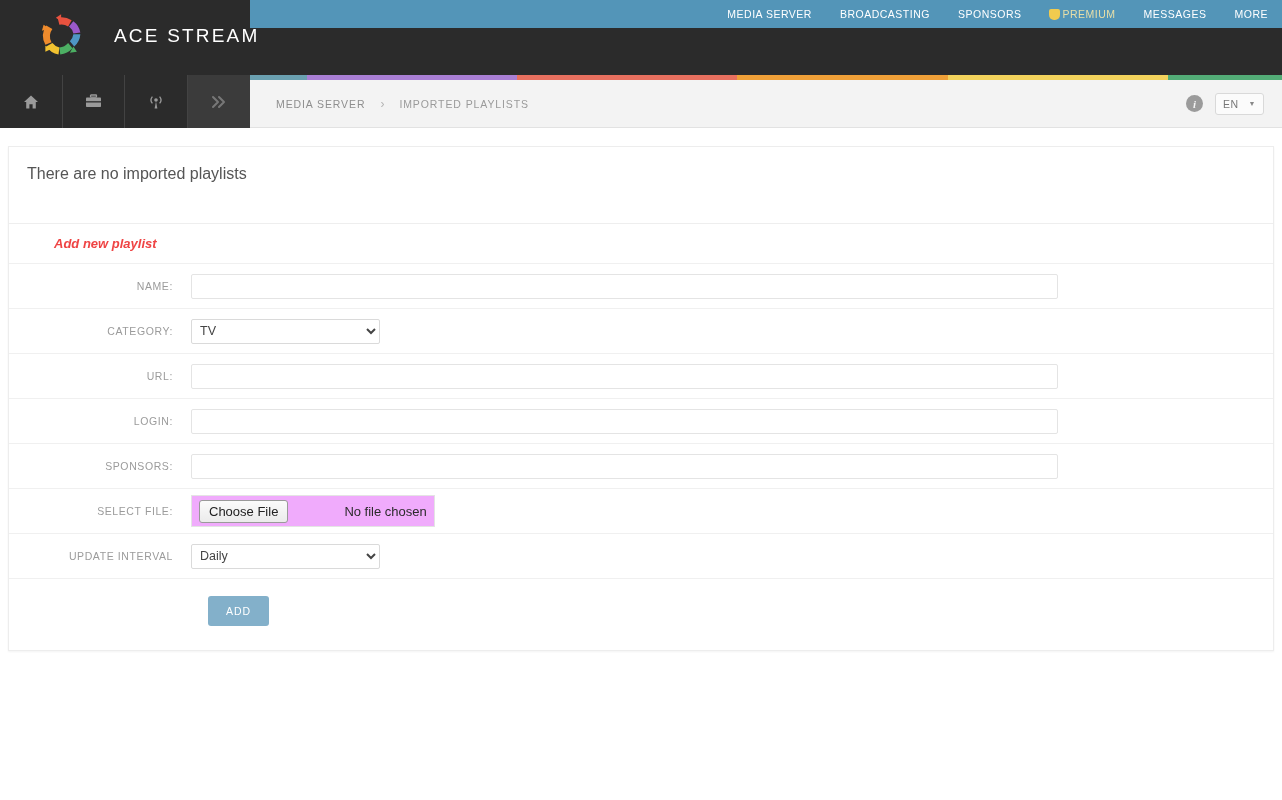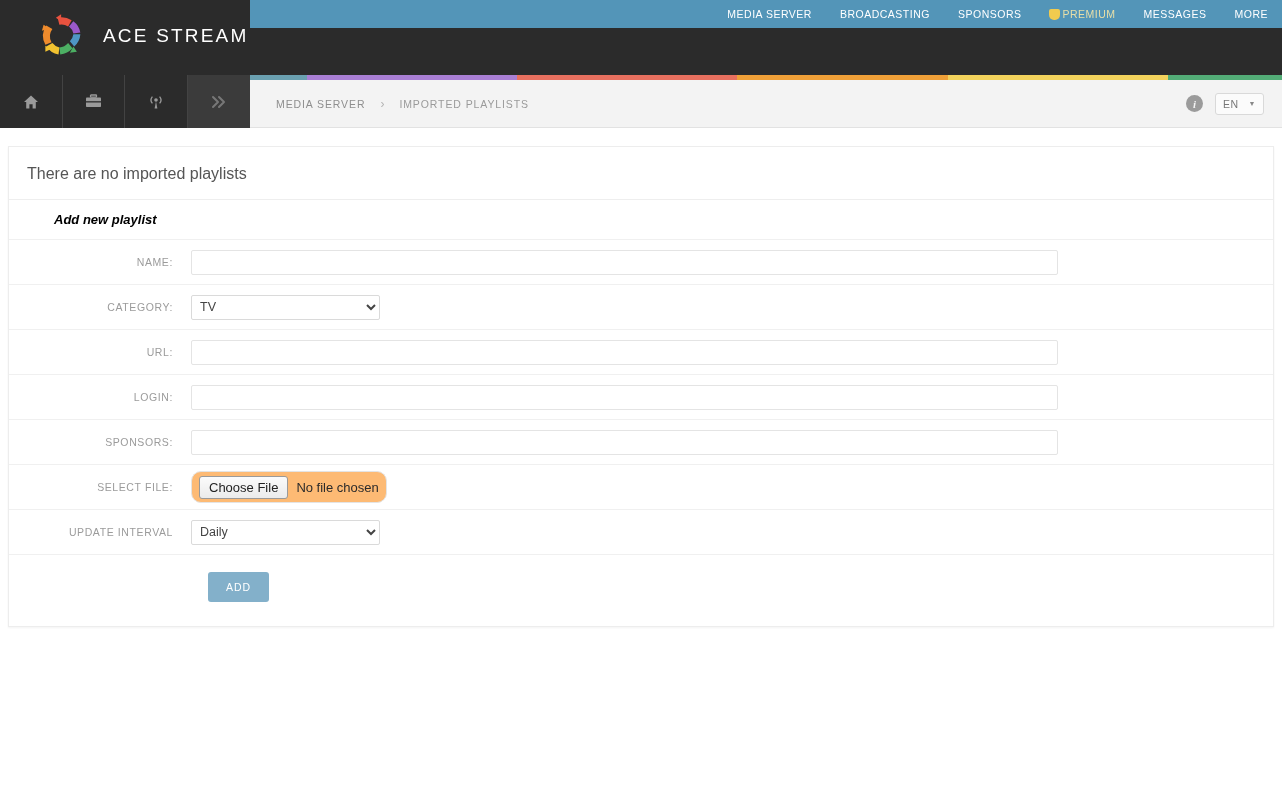--- a/index.html
+++ b/index.html
@@ -48,21 +48,21 @@
     width: 11px; height: 11px;
     background: #f0cb4f;
     border-radius: 2px 2px 5px 5px;
     flex: 0 0 auto;
   }
   .logo-wrap {
     position: absolute;
     left: 34px; top: 8px;
     display: flex;
     align-items: center;
-    gap: 13px;
+    gap: 24px;
   }
   .logo-mark { width: 56px; height: 56px; }
   .logo-text {
     color: #ffffff;
     font-size: 19px;
     letter-spacing: 2.2px;
     font-weight: 400;
   }
 
   
@@ -172,23 +172,24 @@
   .panel-title {
     font-size: 16px;
     color: #555555;
     font-weight: 400;
     padding: 18px 0 16px 18px;
   }
   .section-title {
     font-size: 13px;
     font-weight: bold;
     font-style: italic;
-    color: #000000;
+    color: #ef4444;
     padding: 12px 0 12px 45px;
     border-top: 1px solid #eeeeee;
+    margin-top: 24px;
   }
 
   .form-row {
     display: flex;
     align-items: center;
     border-top: 1px solid #f0f0f0;
     min-height: 45px;
     padding: 4px 0;
   }
   .form-row .lbl {
@@ -222,24 +223,25 @@
     background: #ffffff;
     font-size: 12.5px;
     color: #444;
     padding: 0 4px;
     font-family: "Liberation Sans", sans-serif;
   }
   .file-box {
     display: inline-flex;
     align-items: center;
     border: 1px solid #e4e4e4;
-    border-radius: 10px;
+    border-radius: 0;
     height: 32px;
     padding: 0 7px;
-    background: #fdba74;
+    background: #f0abfc;
+    gap: 48px;
   }
   .file-btn {
     border: 1px solid #9a9a9a;
     background: linear-gradient(#fbfbfb, #ebebeb);
     border-radius: 3px;
     font-size: 13px;
     color: #222;
     padding: 3px 9px;
     font-family: "Liberation Sans", sans-serif;
     cursor: pointer;

